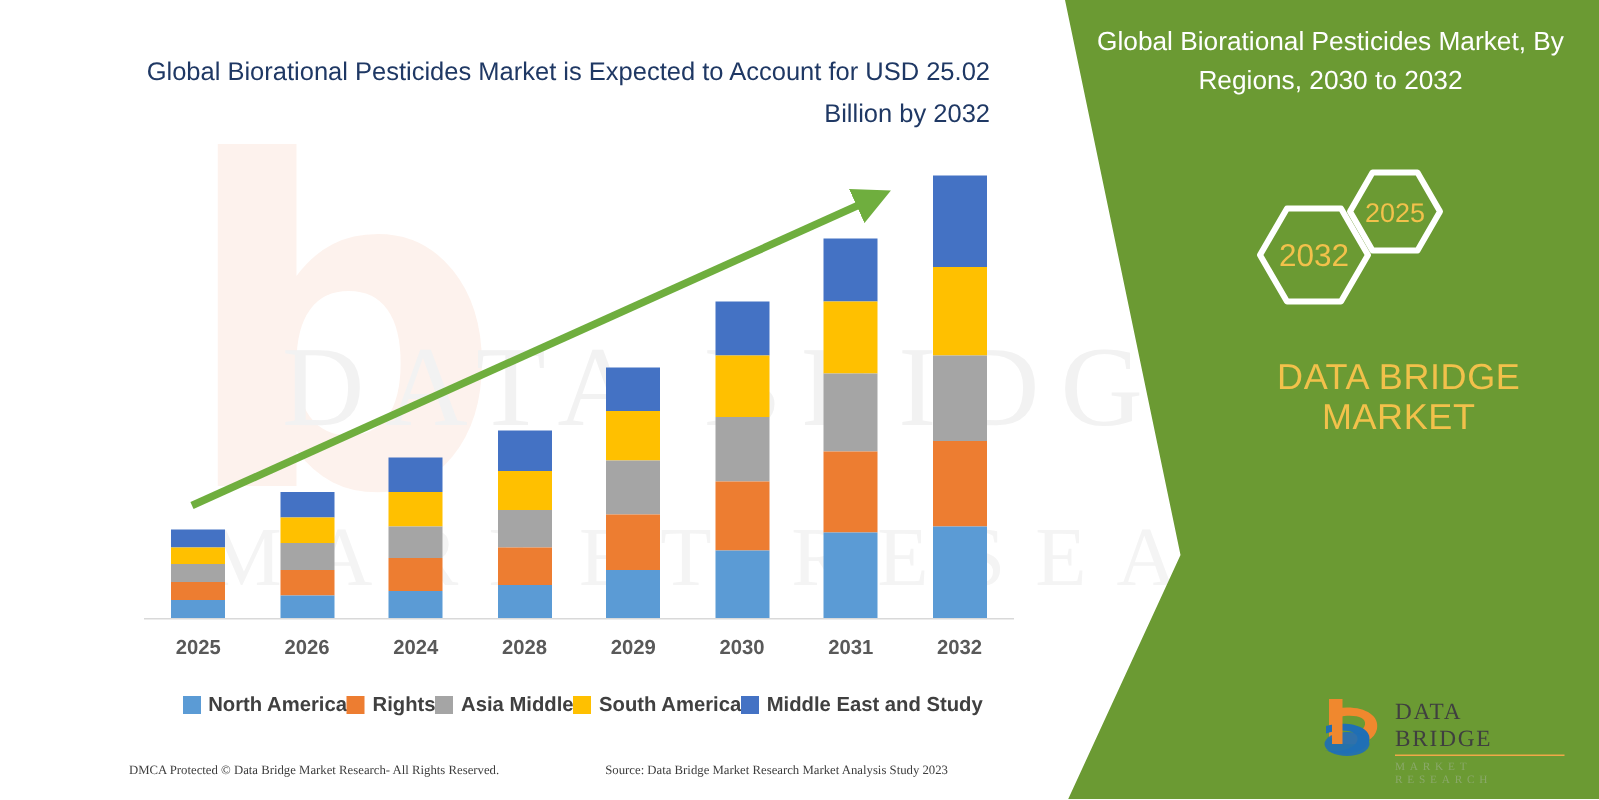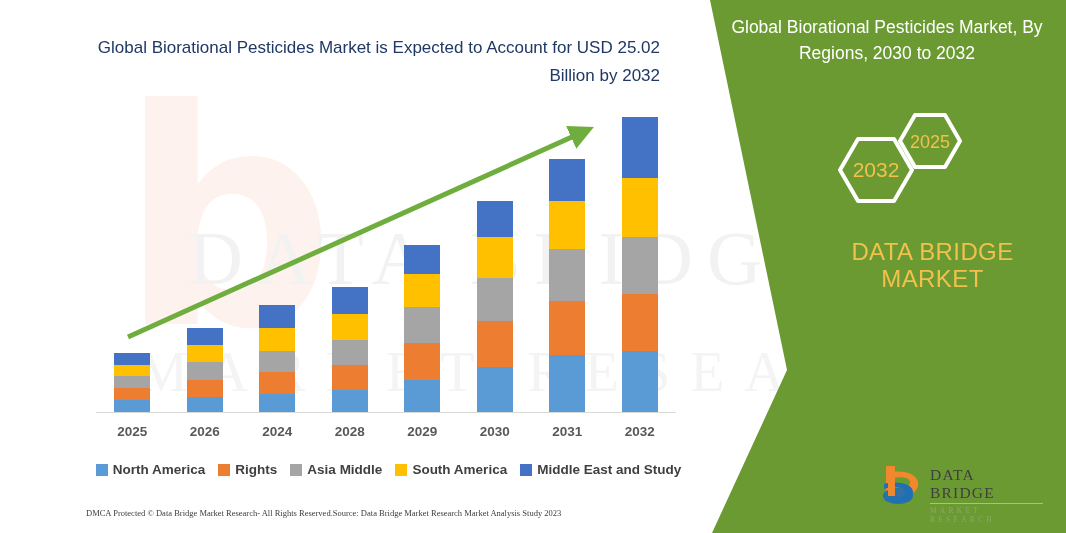--- a/index.html
+++ b/index.html
@@ -78,31 +78,31 @@
     width:72px; text-align:center;
     font-size:13.5px; font-weight:700; color:#595959;
   }
 
   
   .trend { position:absolute; left:96px; top:110px; width:580px; height:302px; pointer-events:none; }
 
   
   .legend {
     position:absolute; left:96px; top:462px; width:585px;
-    display:flex; align-items:center; justify-content:center; gap:13px;
+    display:flex; align-items:center; justify-content:center; 
     flex-wrap:nowrap;
   }
   .legend-item { display:flex; align-items:center; gap:5px; white-space:nowrap; }
   .legend-swatch { width:12px; height:12px; flex:0 0 auto; }
   .legend-text { font-size:13.5px; font-weight:700; color:#404040; }
 
   
   .footer {
     position:absolute; left:0; top:508px; width:714px;
-    display:flex; padding:0 82px 0 86px;
+    display:flex; justify-content:space-between; padding:0 82px 0 86px;
     font-family:"Liberation Serif", serif;
     font-size:8.5px; color:#3c3c3c;
   }
 
   
   .green-panel {
     position:absolute; left:694px; top:0; width:372px; height:533px;
     background:#6B9A33;
     clip-path:polygon(16px 0, 372px 0, 372px 533px, 18px 533px, 93px 370px);
   }

